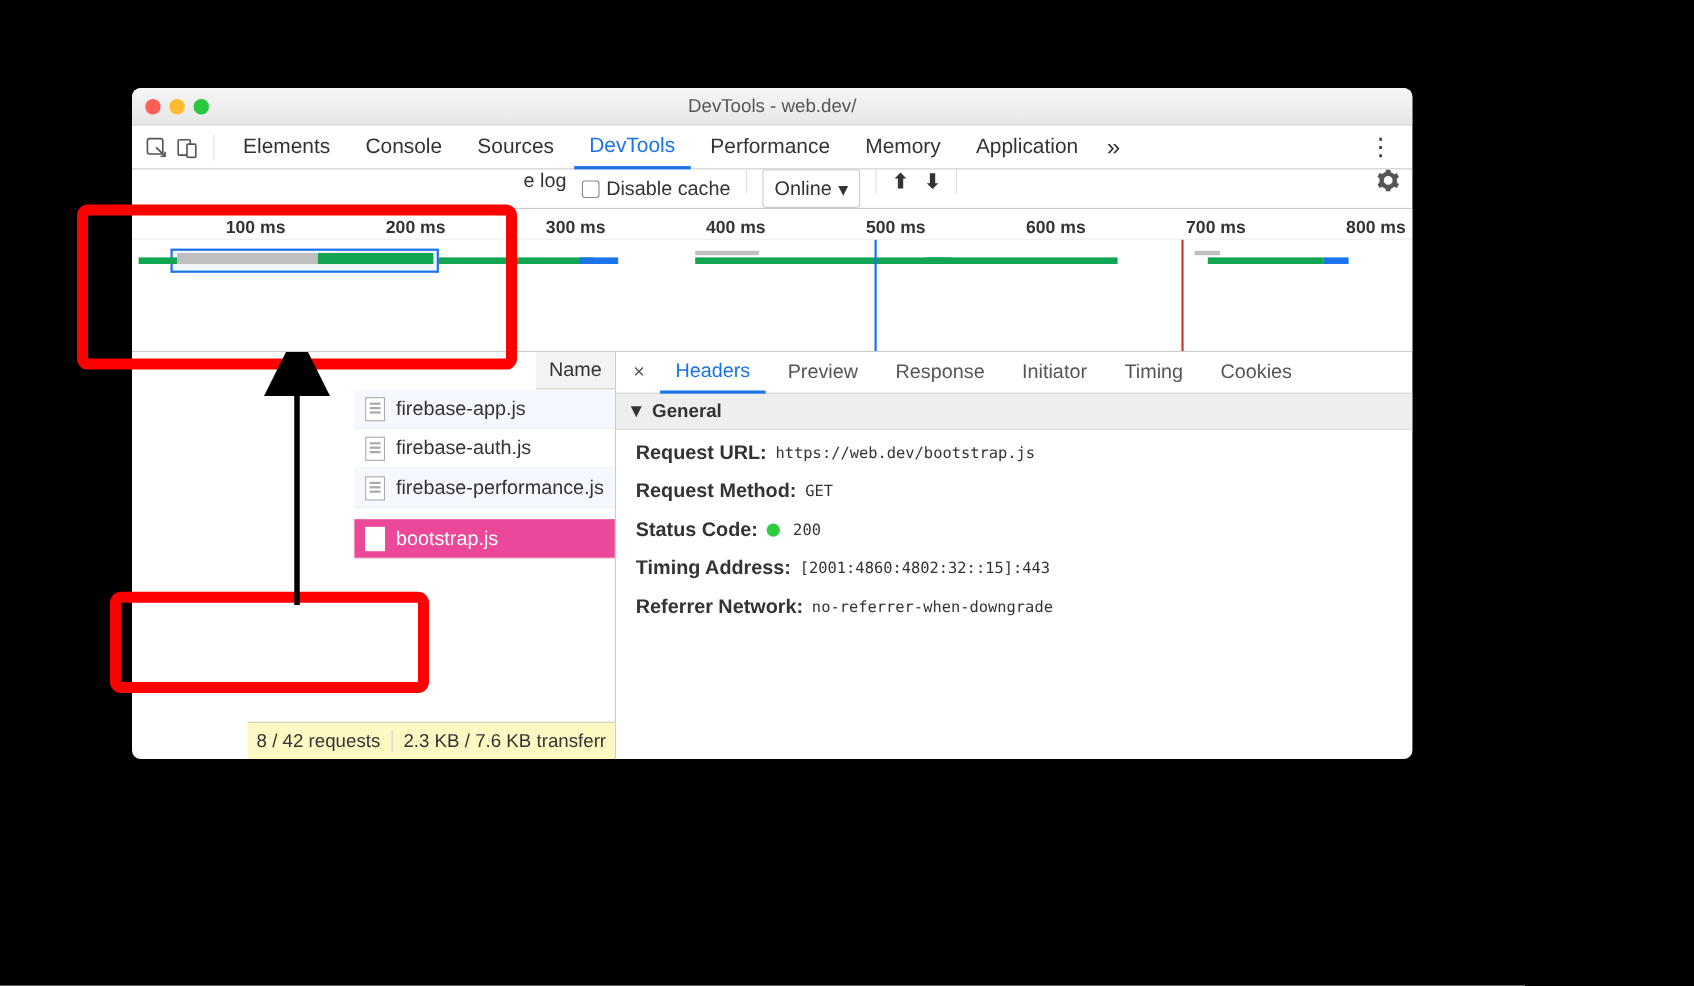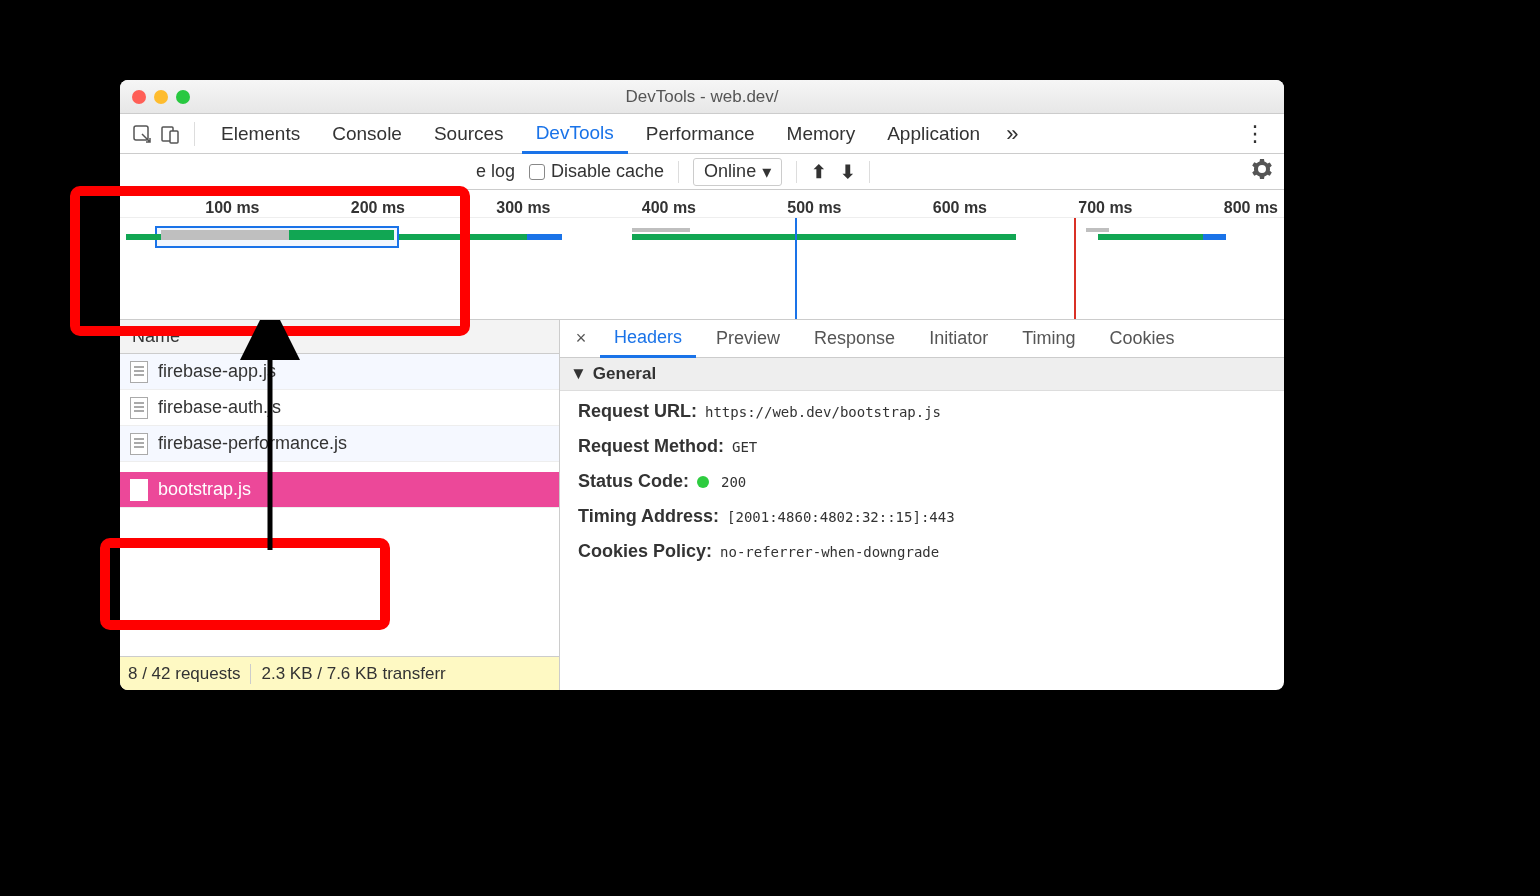--- a/index.html
+++ b/index.html
@@ -17,36 +17,36 @@
   .titlebar-title { position:absolute; left:0; right:0; text-align:center; font-size:17px; color:#555; }
   
   .tabsrow { height:40px; border-bottom:1px solid #ccc; display:flex; align-items:center; padding:0 10px; gap:4px; font-size:19px; color:#333; }
   .tabsrow .icon { width:24px; height:24px; display:flex; align-items:center; justify-content:center; color:#555; }
   .tabsrow .sep { width:1px; height:24px; background:#ddd; margin:0 8px; }
   .tab { padding:0 14px; height:100%; display:flex; align-items:center; cursor:pointer; }
   .tab.active { color:#1a73e8; border-bottom:3px solid #1a73e8; margin-bottom:-1px; }
   .more { font-size:22px; padding:0 8px; }
   .kebab { font-size:22px; padding:0 8px; }
   
-  .filterrow { height:36px; border-bottom:1px solid #ccc; display:flex; align-items:center; padding:0 12px; gap:14px; font-size:18px; color:#333; }
+  .filterrow { height:36px; border-bottom:1px solid #ccc; display:flex; padding:0 12px; gap:14px; font-size:18px; color:#333; }
   .checkbox { width:16px; height:16px; border:1px solid #888; border-radius:3px; display:inline-block; margin-right:6px; vertical-align:middle; }
   .filterrow .divider{width:1px;height:22px;background:#ddd;}
   .throttling { display:flex; align-items:center; gap:6px; border:1px solid #ccc; padding:2px 10px; border-radius:3px;}
   .gear { margin-left:auto; }
   
   .timeline { height:130px; border-bottom:1px solid #ccc; position:relative; overflow:hidden; background:#fff; }
   .ticks { height:28px; border-bottom:1px solid #eee; position:relative; }
   .tick { position:absolute; top:0; height:100%; font-size:16px; color:#333; border-left:1px solid #ddd; padding-left:4px; display:flex; align-items:flex-end; transform:translateX(-100%); padding-right:6px; border-left:none;font-weight:bold;}
   .tick span{white-space:nowrap;}
   .tlbody { position:relative; height:102px; }
   .bar { position:absolute; height:6px; top:18px; }
   .selbox { position:absolute; border:2px solid #1a73e8; background:rgba(26,115,232,.06); top:8px; height:22px; }
   
   .split { flex:1; display:flex; min-height:0; }
-  .leftpane { width:440px; display:flex; flex-direction:column; border-right:1px solid #ccc; }
+  .leftpane { width:440px; display:flex; flex-direction:column; border-right:1px solid #ccc;align-items:flex-end; }
   .col-header { height:34px; border-bottom:1px solid #ccc; display:flex; align-items:center; padding:0 12px; font-size:18px; color:#333; background:#f3f3f3; }
   .reqlist { flex:1; overflow:auto; }
   .reqrow { height:36px; display:flex; align-items:center; gap:10px; padding:0 10px; font-size:18px; color:#333; border-bottom:1px solid #eee; cursor:pointer; }
   .reqrow:nth-child(odd){background:#f5f8ff;}
   .reqrow.selected { background:#ec4899; color:#fff; }
   .file-icon { width:18px; height:22px; border:1px solid #aaa; background:#fff; position:relative; }
   .reqrow.selected .file-icon{border-color:#fff;}
   .file-icon::before{content:"";position:absolute;left:3px;right:3px;top:4px;height:2px;background:#aaa; box-shadow:0 4px 0 #aaa,0 8px 0 #aaa;}
   .reqrow.selected .file-icon::before{background:#fff; box-shadow:0 4px 0 #fff,0 8px 0 #fff;}
   .statusbar { height:34px; border-top:1px solid #ccc; display:flex; align-items:center; padding:0 8px; font-size:17px; color:#333; gap:10px; background:#fef9c3;}
@@ -237,21 +237,21 @@
         <div class="kv">
           <span class="k">Status Code:</span>
           <span class="status-dot"></span>
           <span class="v mono">200</span>
         </div>
         <div class="kv">
           <span class="k">Timing Address:</span>
           <span class="v mono">[2001:4860:4802:32::15]:443</span>
         </div>
         <div class="kv">
-          <span class="k">Cookies Policy:</span>
+          <span class="k">Referrer Network:</span>
           <span class="v mono">no-referrer-when-downgrade</span>
         </div>
       </div>
     </div>
   </div>
 </div>
 
 <div class="anno" style="left:70px; top:186px; width:400px; height:150px;"></div>
 <div class="anno" style="left:100px; top:538px; width:290px; height:92px;"></div>
 

